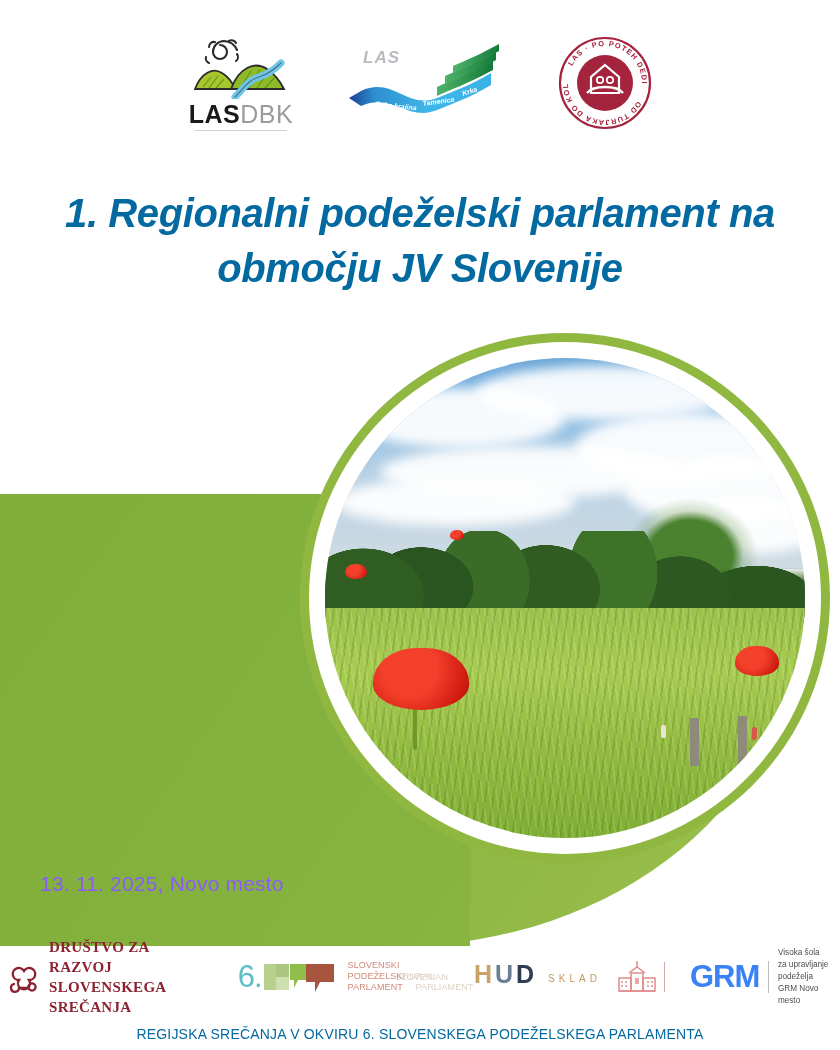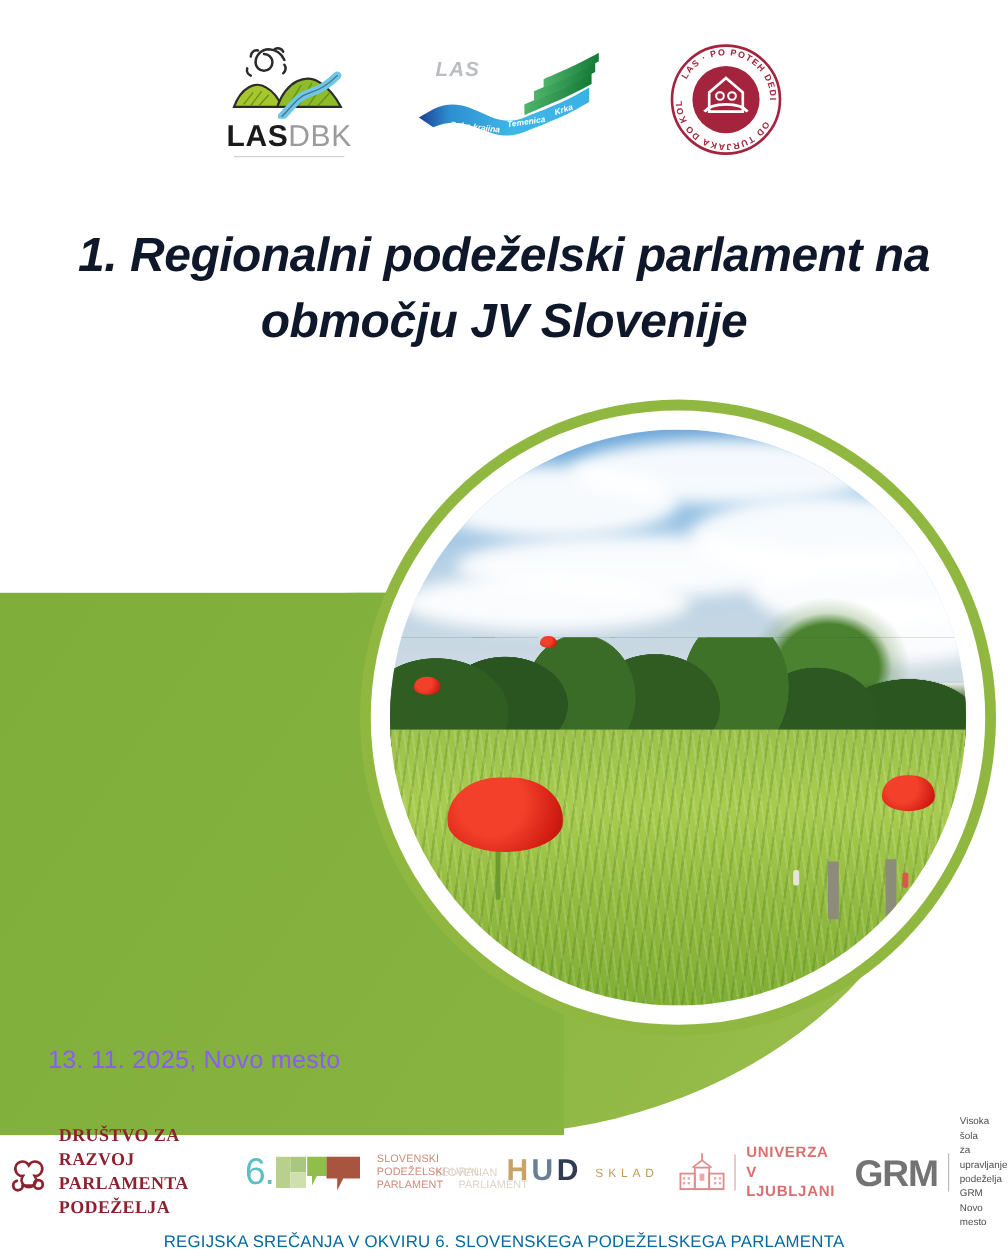--- a/index.html
+++ b/index.html
@@ -29,21 +29,21 @@
   .lasstik{width:170px;height:86px;position:relative;}
   .stik-las{position:absolute;left:22px;top:8px;font-size:17px;font-style:italic;font-weight:700;color:#b9bcc0;letter-spacing:1px;}
   .stik-main{position:absolute;left:28px;top:16px;font-size:43px;font-style:italic;font-weight:700;color:#a7abb0;letter-spacing:-1px;}
 
   
   .laskolpa{width:96px;height:96px;position:relative;}
 
   
   .title{
     position:absolute;left:0;top:186px;width:840px;
-    text-align:center;color:#0f172a;
+    text-align:center;color:#0369a1;
     font-size:40px;font-weight:700;font-style:italic;
     line-height:1.38;letter-spacing:-0.4px;
     padding:0 26px;box-sizing:border-box;
   }
 
   
   .green-shape{
     position:absolute;left:0;top:494px;width:798px;height:452px;
     background:linear-gradient(125deg,#7fae3a 0%,#86b33f 45%,#9ec04e 100%);
     border-top-left-radius:300px 230px;
@@ -154,21 +154,21 @@
   .hud{margin-left:14px;text-align:center;}
   .hud .letters{font-size:25px;font-weight:700;letter-spacing:1px;line-height:1;}
   .hud .sklad{font-size:10px;letter-spacing:4px;color:#c19a5e;margin-top:2px;}
 
   .uni{display:flex;align-items:center;margin-left:16px;}
   .uni-mark{width:40px;height:36px;margin-right:7px;}
   .uni-bar{width:1px;height:30px;background:#d9a7a7;margin-right:9px;}
   .uni-txt{color:#d9706e;font-weight:700;font-size:12.5px;line-height:1.35;letter-spacing:.6px;}
 
   .grm{display:flex;align-items:center;margin-left:16px;}
-  .grm-word{font-size:31px;font-weight:700;color:#737373;letter-spacing:-1px;line-height:1;}
+  .grm-word{font-size:31px;font-weight:700;color:#3b82f6;letter-spacing:-1px;line-height:1;}
   .grm-bar{width:1px;height:32px;background:#bdbdbd;margin:0 9px;}
   .grm-sub{font-size:8.2px;color:#4d4d4d;line-height:1.45;}
 
   
   .caption{
     position:absolute;left:0;top:1026px;width:840px;text-align:center;
     font-size:14px;letter-spacing:.2px;color:#0369a1;font-weight:400;
   }
 </style>
 </head>
@@ -301,21 +301,21 @@
           <g fill="none" stroke="#8c2230" stroke-width="2.3" stroke-linecap="round">
             <path d="M18 11 a6 6 0 1 1 5 9 a6 6 0 1 1 -10 0 a6 6 0 1 1 5 -9 Z"></path>
             <path d="M8 24 a4 4 0 1 0 5 4"></path>
             <path d="M13 28 h9"></path>
             <circle cx="26" cy="27" r="3.6"></circle>
           </g>
         </svg>
       </div>
       <div class="drustvo">
         <div>DRUŠTVO ZA RAZVOJ</div>
-        <div>PARLAMENTA PODEŽELJA</div>
+        <div>SLOVENSKEGA SREČANJA</div>
       </div>
     </div>
 
     <div class="f-item srp" style="margin-left:22px;">
       <span class="six">6.</span>
       <span class="blocks">
         <svg width="74" height="34" viewBox="0 0 74 34">
           <rect x="0" y="4" width="12" height="26" fill="#b9cf8c"></rect>
           <rect x="12" y="4" width="13" height="13" fill="#a9c77e"></rect>
           <rect x="12" y="17" width="13" height="13" fill="#cfe0b0"></rect>
@@ -363,24 +363,20 @@
               <rect x="8" y="26" width="2" height="2"></rect>
             <rect x="30" y="22" width="2" height="2"></rect>
               <rect x="34" y="22" width="2" height="2"></rect>
             <rect x="30" y="26" width="2" height="2"></rect>
               <rect x="34" y="26" width="2" height="2"></rect>
             <rect x="18" y="19" width="4" height="6"></rect>
           </g>
         </svg>
       </div>
       <div class="uni-bar"></div>
-      <div class="uni-txt">
-        <div>UNIVERZA</div>
-        <div>V LJUBLJANI</div>
-      </div>
     </div>
 
     <div class="f-item grm">
       <div class="grm-word">GRM</div>
       <div class="grm-bar"></div>
       <div class="grm-sub">
         <div>Visoka šola</div>
         <div>za upravljanje podeželja</div>
         <div>GRM Novo mesto</div>
       </div>

